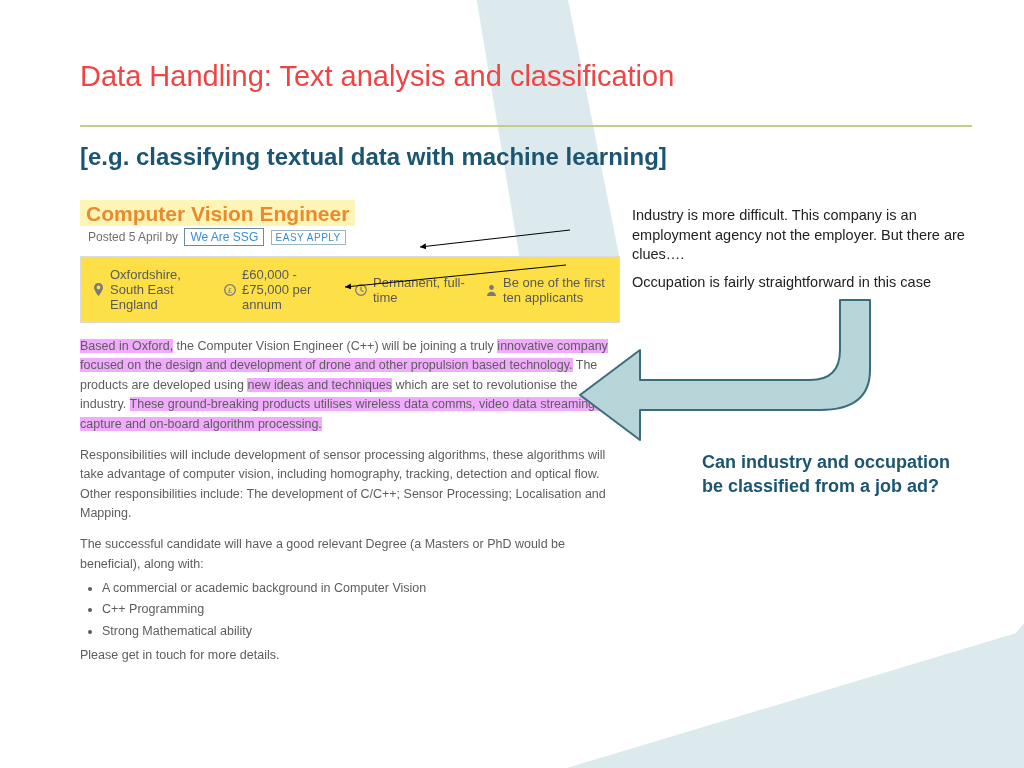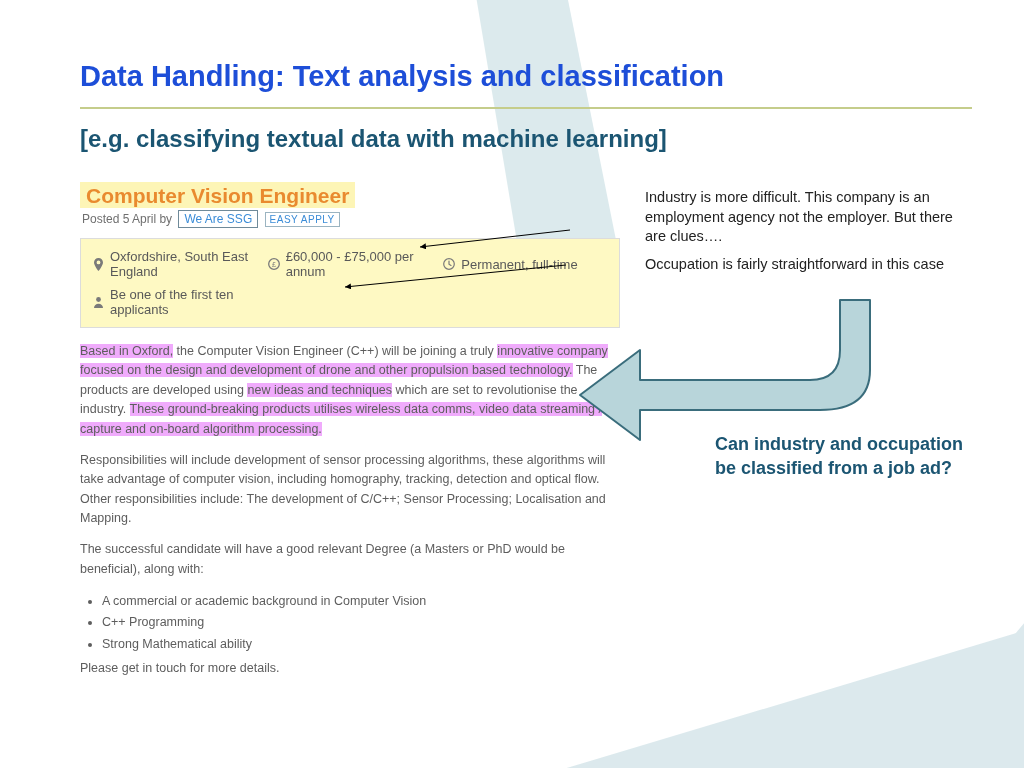--- a/index.html
+++ b/index.html
@@ -8,47 +8,47 @@
     font-family:Arial, Helvetica, sans-serif;
     background:#fff;
     position:relative;
     overflow:hidden;
   }
   .bg-shape {
     position:absolute; inset:0; z-index:0; pointer-events:none;
   }
   .content { position:relative; z-index:1; padding:60px 52px 0 80px; }
   .title {
-    color:#1d4ed8; font-weight:bold; font-size:29px;
-    margin-bottom:14px;
+    color:#ef4444; font-weight:normal; font-size:29px;
+    margin-bottom:32px;
   }
   .hr { height:2px; background:#c5cd8b; width:100%; margin-bottom:16px; }
   .subtitle { color:#1b5572; font-weight:bold; font-size:24px; margin-bottom:29px; }
-  .row { display:flex; gap:25px; }
+  .row { display:flex; gap:12px; }
   .card-col { width:540px; position:relative; }
   .side-col { flex:1; position:relative; }
 
   .jobtitle-wrap { display:inline-block; background:#fdf5b6; padding:2px 6px 0 6px; }
   .jobtitle { color:#e98a2f; font-size:21px; font-weight:600; font-family:"Segoe UI", Arial, sans-serif; }
-  .posted-line { font-size:12px; color:#6f6f6f; margin:4px 0 12px 2px; }
+  .posted-line { font-size:12px; color:#6f6f6f; margin:4px 0 12px 8px; }
   .posted-line .company { color:#3a8cd7; border:1px solid #6f8a99; padding:1px 5px; margin:0 3px; }
   .posted-line .easy { color:#3a8cd7; font-size:10px; letter-spacing:0.5px; border:1px solid #9bb4c1; padding:1px 4px; }
 
   .facts {
-    border:1px solid #dcdcdc; background:#fef9c3;
+    border:1px solid #dcdcdc; background:#fde047;
     padding:10px 12px;
-    display:grid; grid-template-columns:1fr 1fr 1fr; row-gap:8px; column-gap:10px;
+    display:grid; grid-template-columns:1fr 1fr 1fr 1fr; row-gap:8px; column-gap:10px;
     font-size:13px; color:#595959; margin-bottom:14px;
   }
   .fact { display:flex; align-items:center; gap:6px; }
   .fact .ic { width:13px; height:13px; display:inline-flex; align-items:center; justify-content:center; color:#7a7a7a; font-size:12px; }
 
   .para { font-size:12.5px; color:#5d5d5d; line-height:1.55; margin-bottom:12px; }
   .hl { background:#f0abfc; }
-  .req-heading { font-size:12.5px; color:#5d5d5d; line-height:1.55; margin-bottom:12px; }
+  .req-heading { font-size:12.5px; color:#5d5d5d; line-height:1.55; margin-bottom:4px; }
   .req-list { list-style:disc; padding-left:22px; margin-bottom:4px; }
   .req-list li { font-size:12.5px; color:#5d5d5d; line-height:1.7; }
 
   .annot { font-size:14.5px; color:#222; line-height:1.35; margin-bottom:8px; }
   .question {
     color:#1b5572; font-weight:bold; font-size:18px; line-height:1.35;
     position:absolute; top:250px; left:70px; width:260px;
   }
 
   .arrow-svg { position:absolute; z-index:2; pointer-events:none; }

